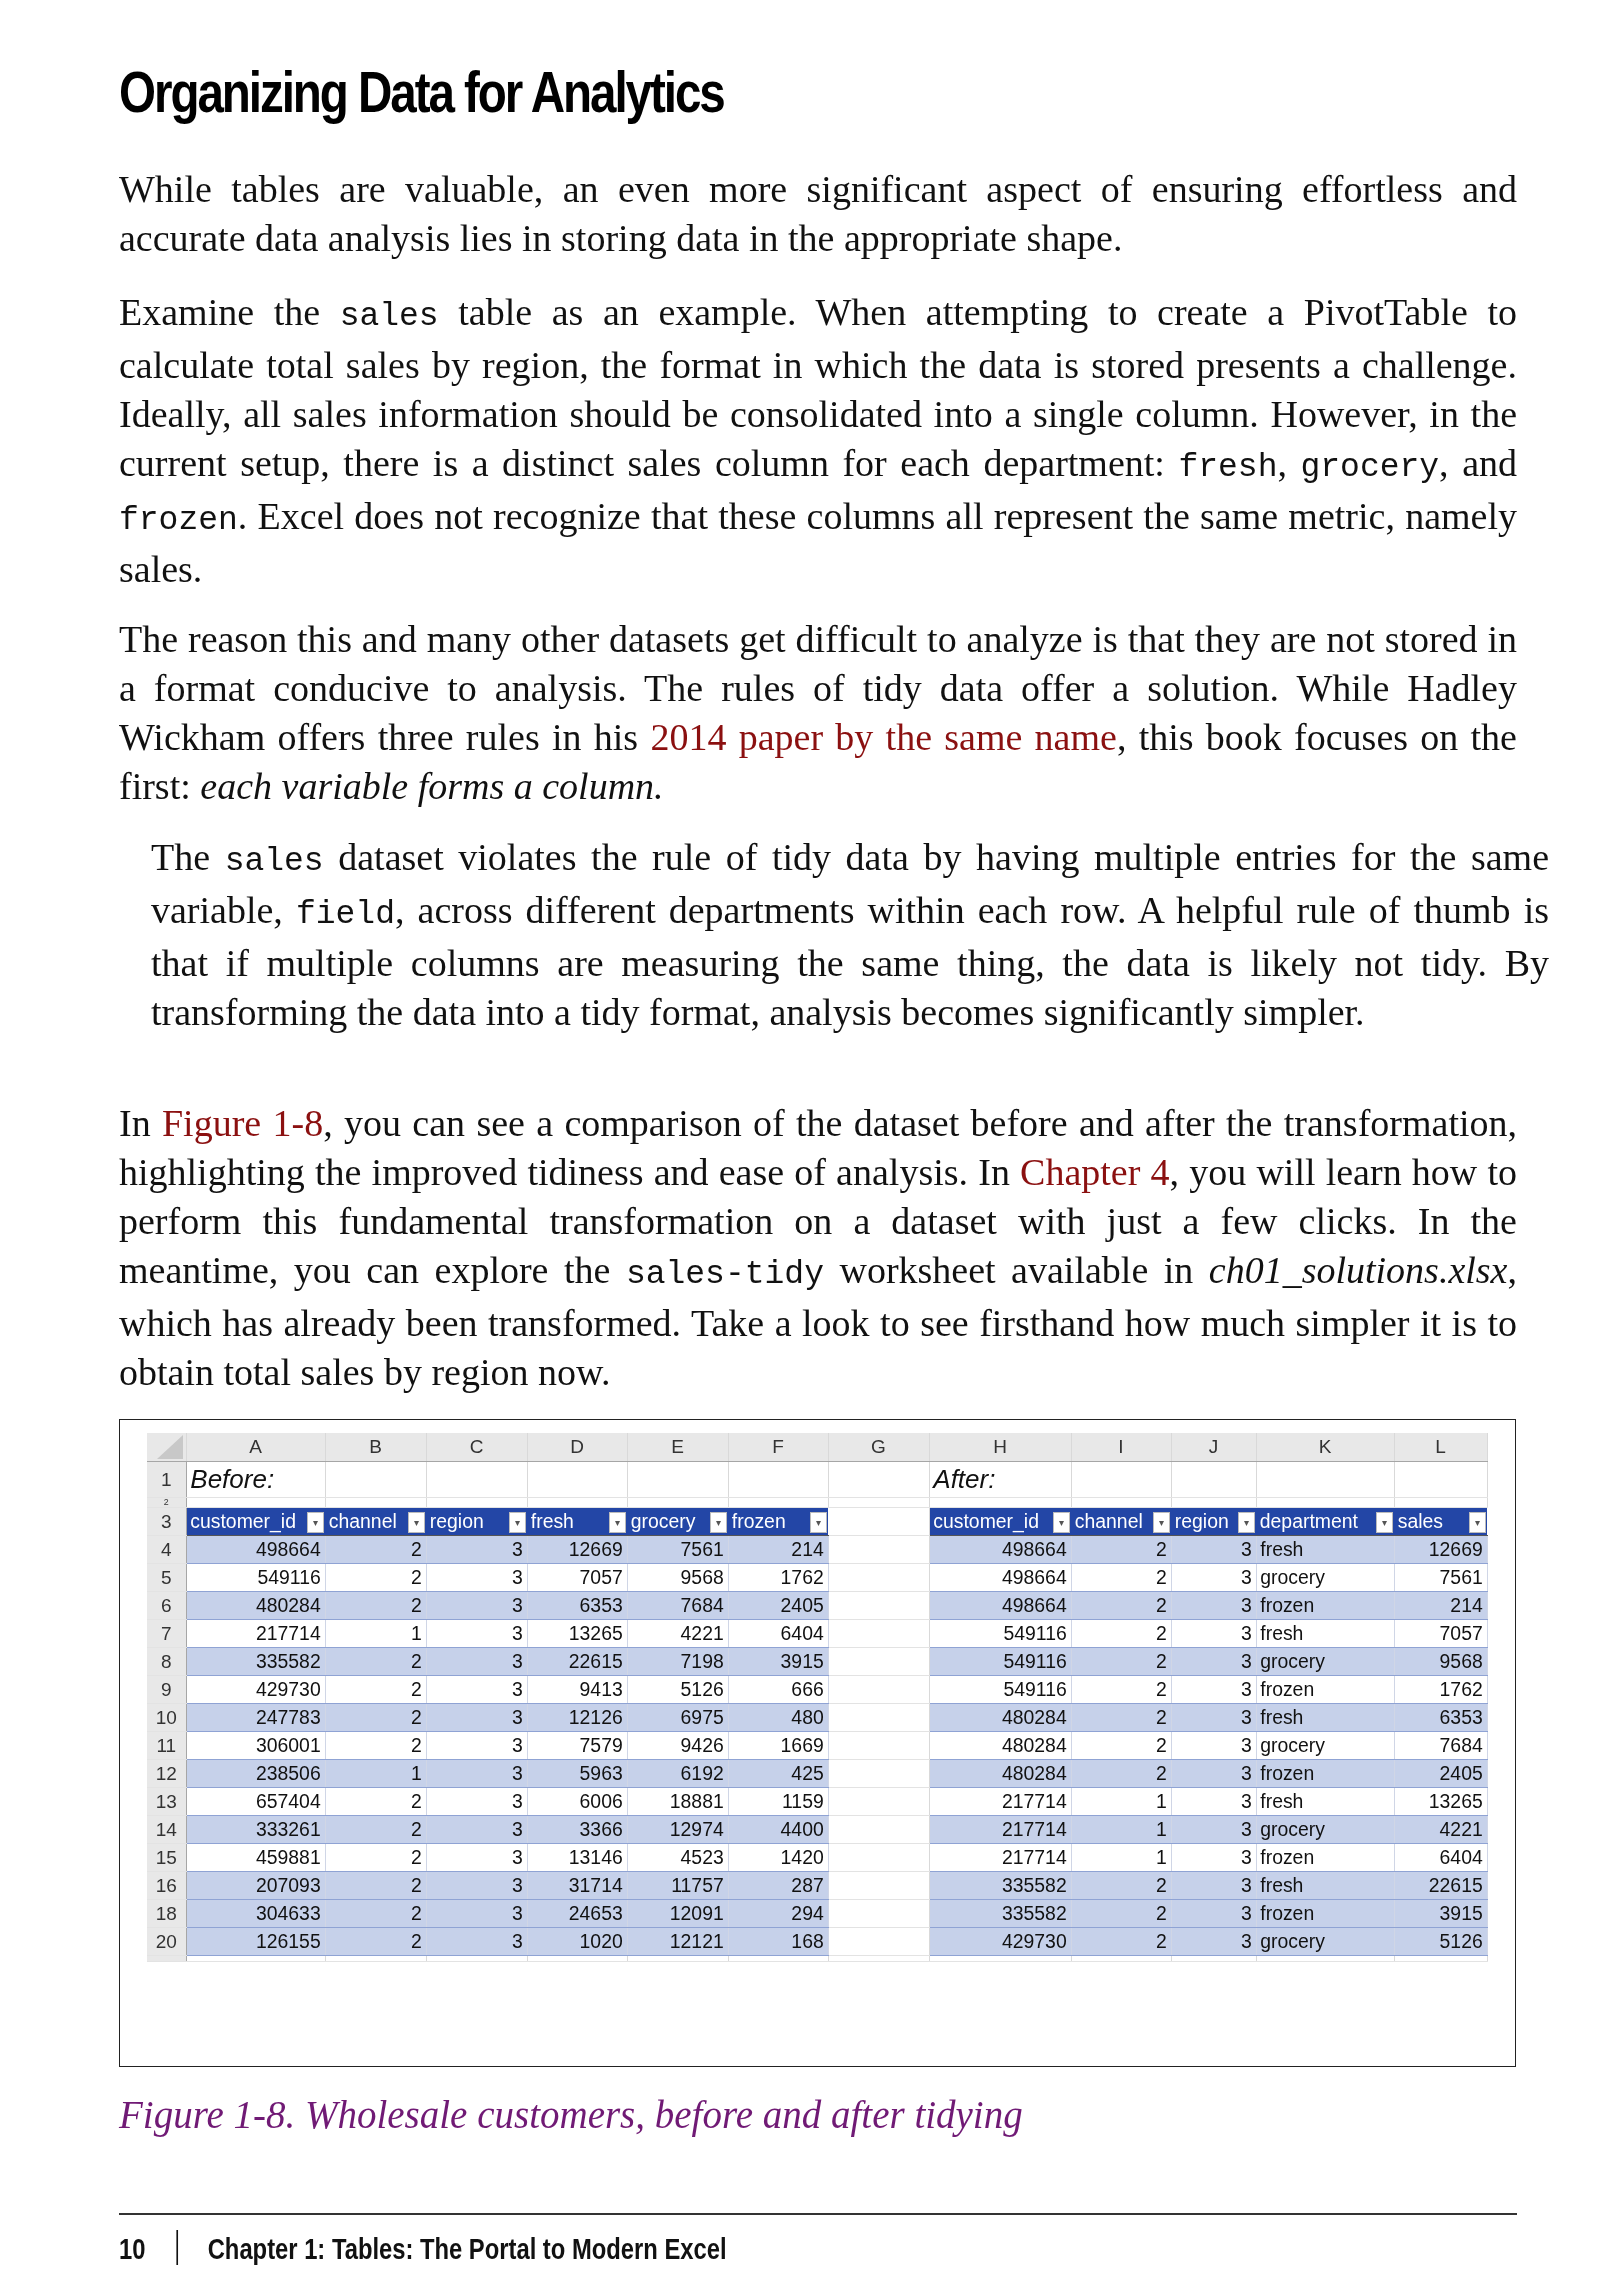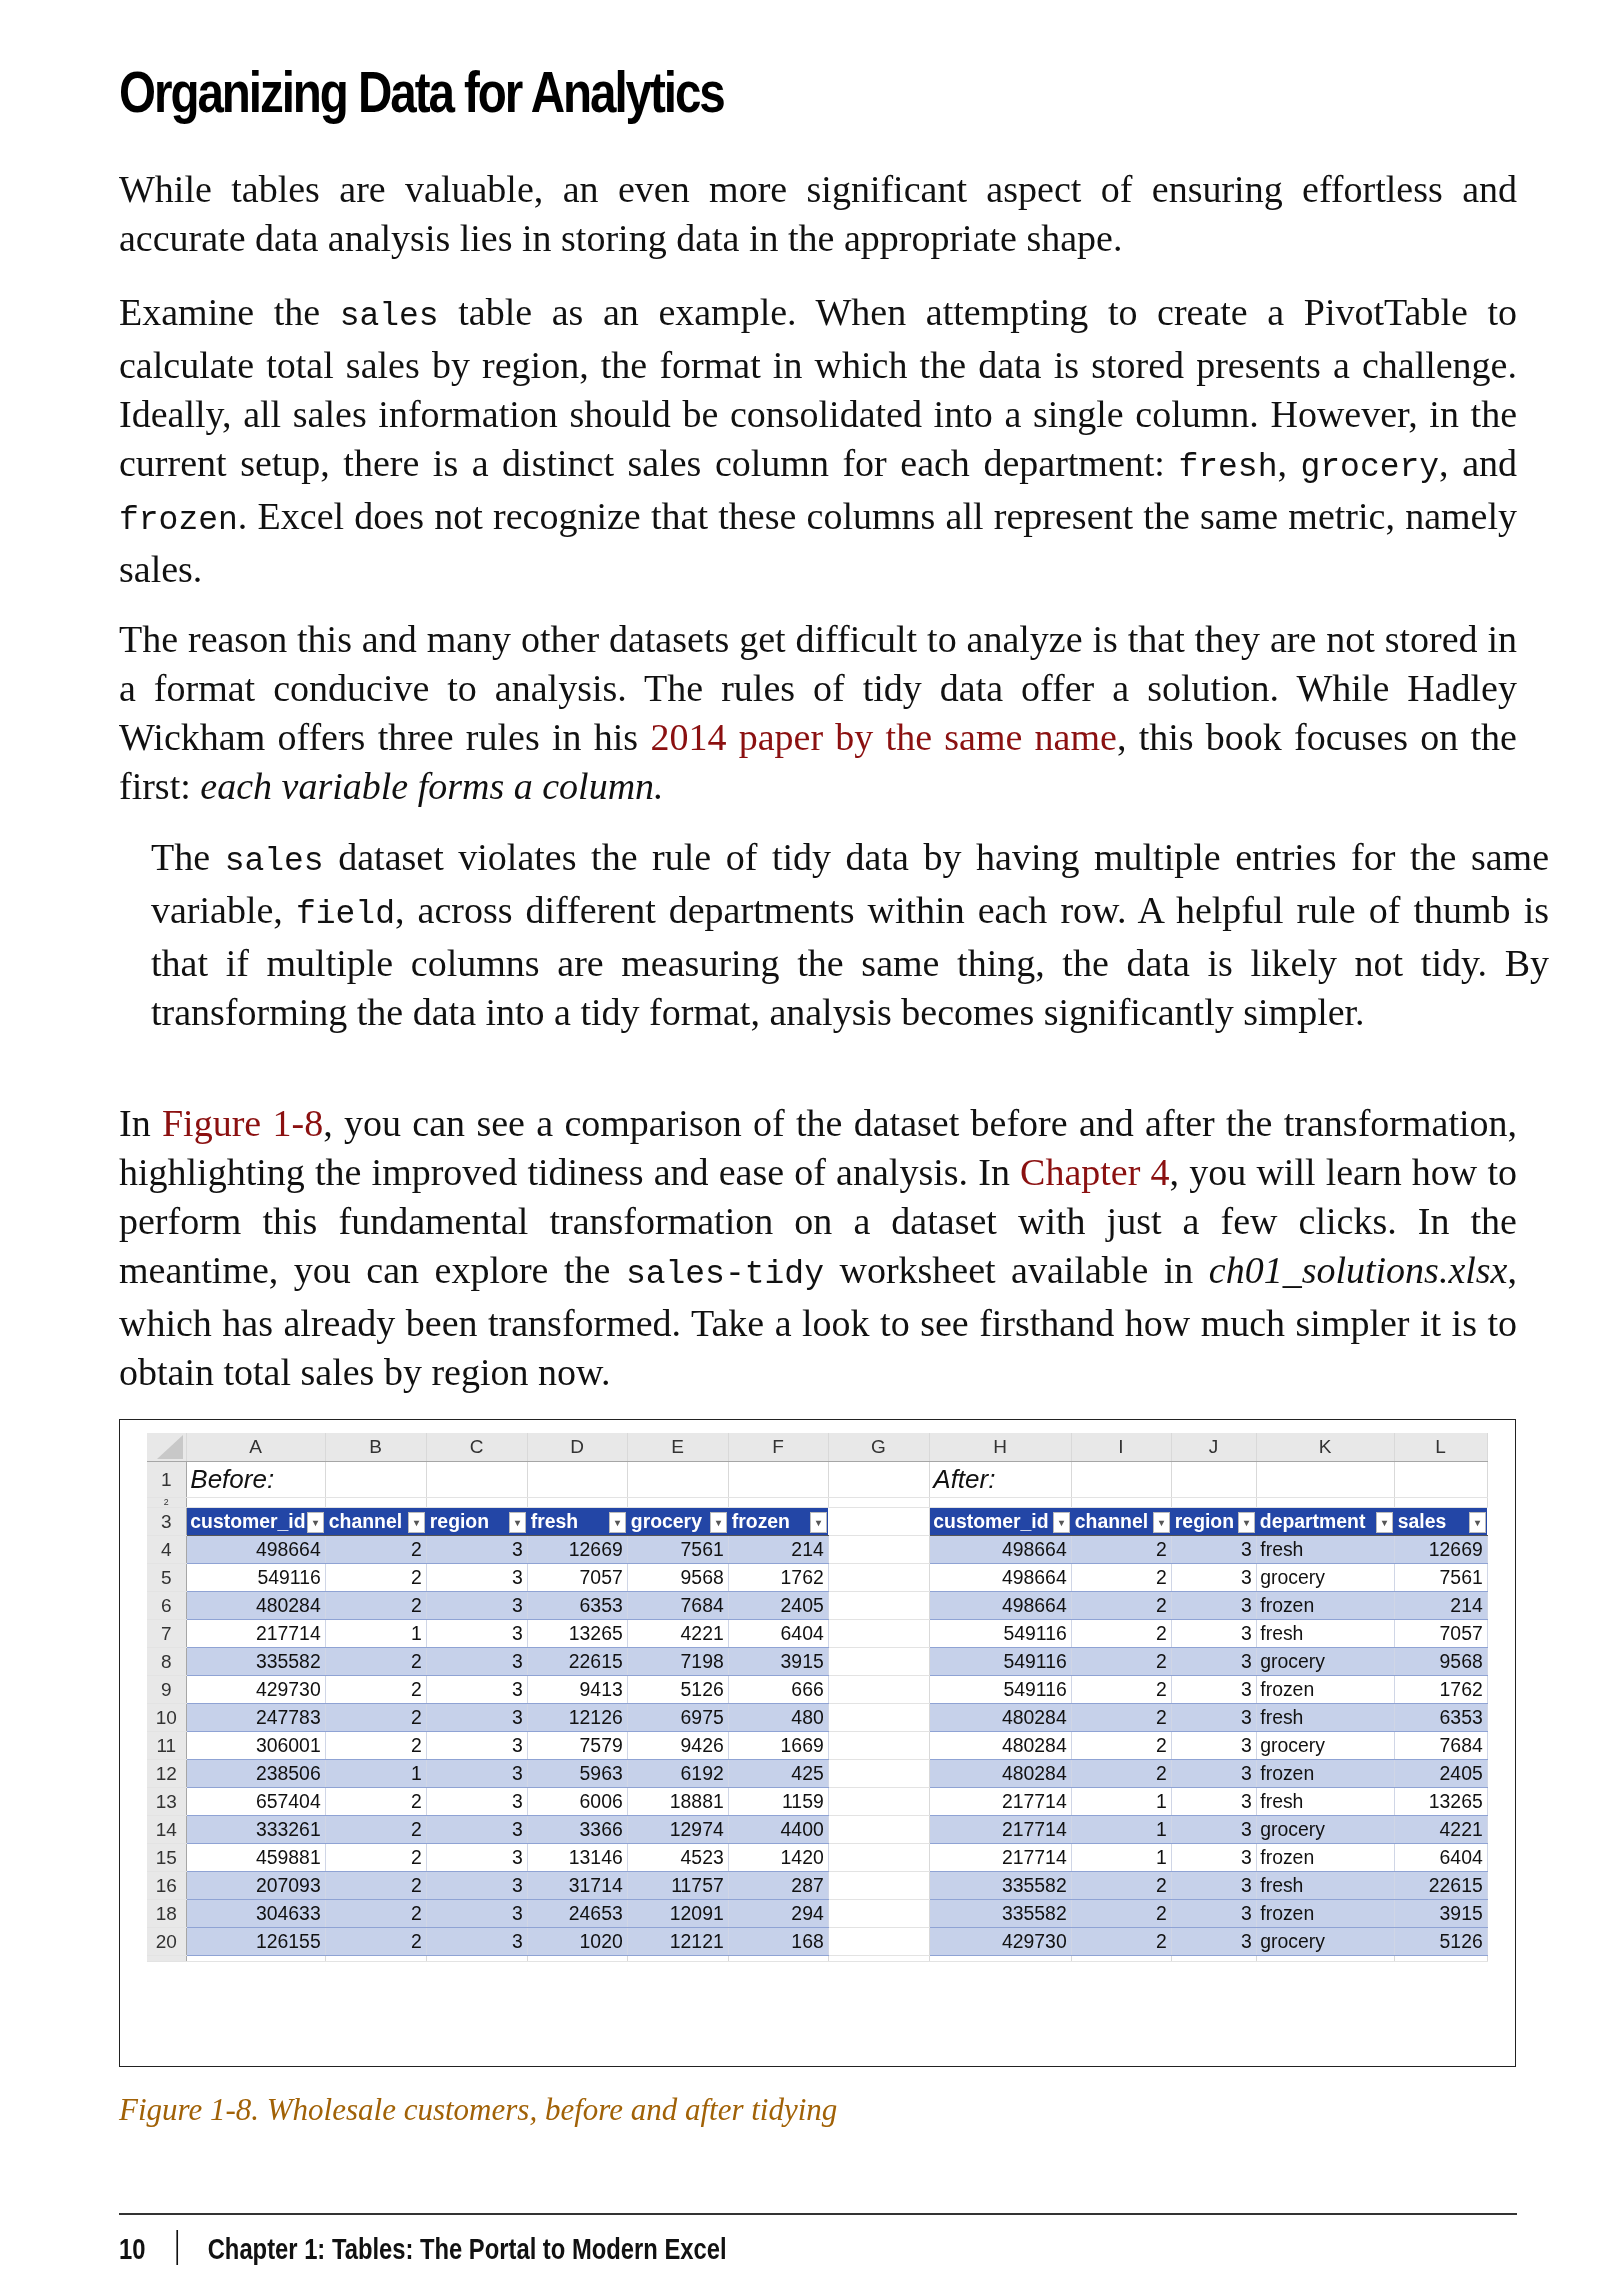--- a/index.html
+++ b/index.html
@@ -50,36 +50,36 @@
     border-left: 26px solid transparent; border-bottom: 24px solid #c8c8c8;
   }
   .sheet td.rowhdr {
     background: #e8e8e8; text-align: center; color: #333; font-size: 19px;
     border-right: 1.3px solid #a6a6a6; padding: 0;
   }
   .sheet tr.r1 td { height: 36px; }
   .sheet tr.r2 td { height: 10px; font-size: 8.8px; line-height: 8.8px; }
   .sheet td.label { font-style: italic; font-size: 26px; text-align: left; overflow: visible; }
   .sheet td.th {
-    background: #2346a6; color: #fff; font-weight: bold; text-align: left; position: relative;
+    background: #2346a6; color: #fff; font-weight: normal; text-align: left; position: relative;
     padding-right: 19px; border-right: none; border-bottom: 1.9px solid #555;
   }
   .sheet td.th .dd {
     position: absolute; right: 1.3px; top: 3.8px; width: 16.3px; height: 21px; background: #fff;
     border: 0.6px solid #bbb; box-sizing: border-box; display: flex; align-items: center; justify-content: center;
     color: #555; font-size: 10px; cursor: pointer;
   }
   .sheet tr.band td.data { background: #c6d1ea; border-bottom: 1.3px solid #8fa3d4; }
   .sheet tr.plain td.data { background: #ffffff; border-bottom: 1.3px solid #8fa3d4; }
   .sheet tr.band td.data, .sheet tr.plain td.data { border-right: 0.6px solid #d0d6e6; }
   .sheet td.gap { background: #fff; }
 
   .caption {
     position: absolute; left: 119px; top: 2092px; margin: 0;
-    font-family: "Liberation Serif", serif; font-style: italic; font-size: 31px; color: #a16207;
+    font-family: "Liberation Serif", serif; font-style: italic; font-size: 39px; color: #701a75;
   }
   .footer-rule { position: absolute; left: 119px; top: 2213px; width: 1398px; height: 1.9px; background: #333; }
   .footer {
     position: absolute; left: 119px; top: 2230px; white-space: nowrap;
     font-family: "Liberation Sans", sans-serif; font-weight: bold; font-size: 29px; color: #111;
     transform: scaleX(0.82); transform-origin: left top;
   }
   .footer .sep { display: inline-block; width: 1.9px; height: 35px; background: #111; vertical-align: -6.3px; margin: 0 36px 0 38px; }
 </style>
 </head>

